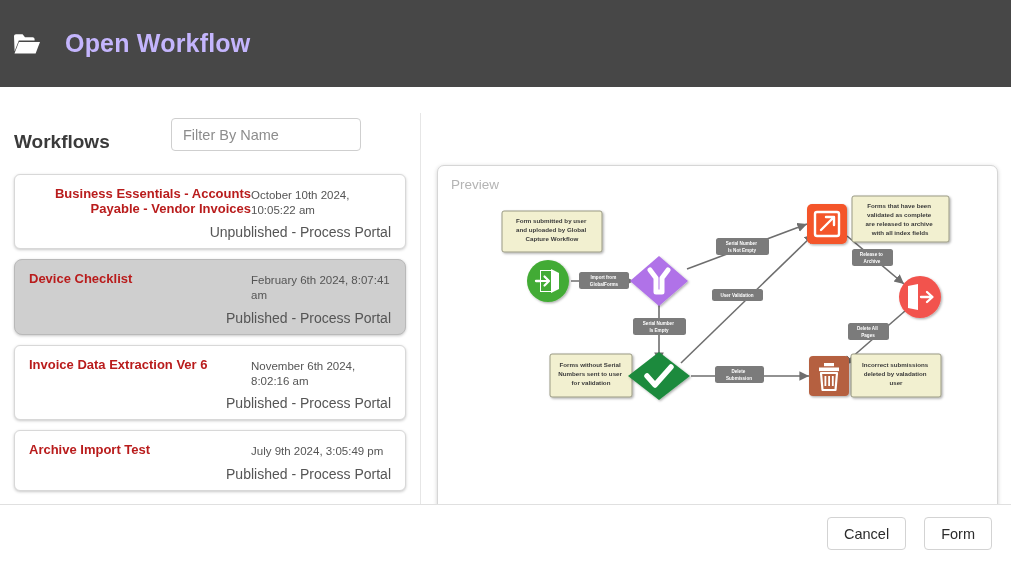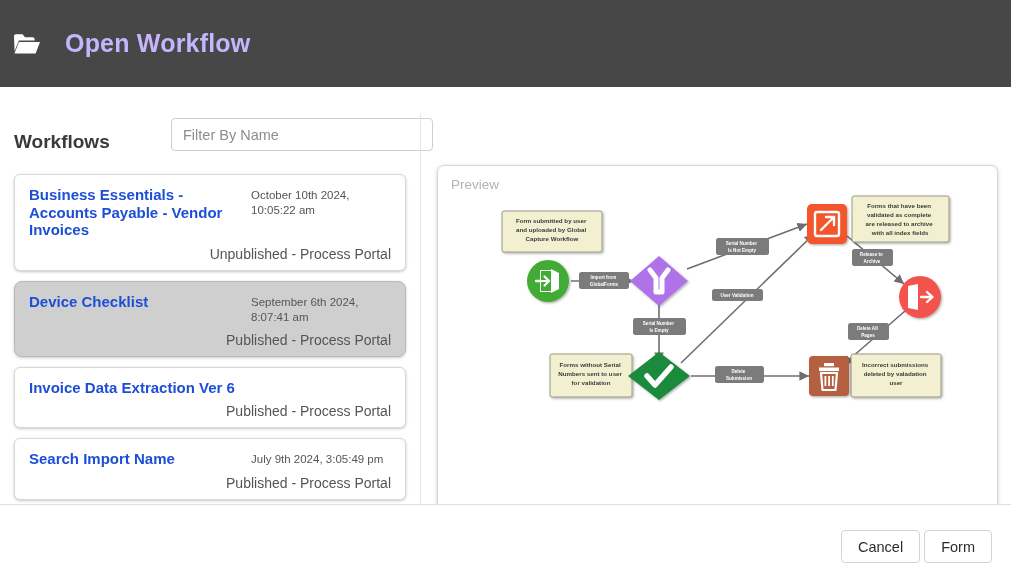--- a/index.html
+++ b/index.html
@@ -71,21 +71,21 @@
   .list-header .caption {
     font-size: 19px;
     color: #3a3a3a;
     font-weight: bold;
     white-space: nowrap;
   }
   .filter-input {
     position: absolute;
     left: 157px;
     top: -13px;
-    width: 262px;
+    width: 190px;
     height: 33px;
     box-sizing: border-box;
     border: 1px solid #cfcfcf;
     border-radius: 4px;
     background: #fff;
     font-size: 14.5px;
     color: #c2410c;
     padding: 8px 11px;
     font-family: "Liberation Sans", sans-serif;
     outline: none;
@@ -119,25 +119,26 @@
     background: #cfcfcf;
     border-color: #b9b9b9;
     border-radius: 8px;
   }
   .wf-row {
     display: flex;
     align-items: flex-start;
     justify-content: space-between;
   }
   .wf-name {
-    font-size: 15px;
-    color: #1d4ed8;
+    font-size: 13px;
+    color: #b91c1c;
     font-weight: bold;
     line-height: 1.18;
     max-width: 225px;
+    text-align: right;
   }
   .wf-date {
     font-size: 11.5px;
     color: #555;
     line-height: 1.28;
     text-align: left;
     width: 140px;
     flex: 0 0 auto;
     padding-top: 2px;
   }
@@ -194,23 +195,23 @@
   .footer {
     position: absolute;
     left: 0; top: 504px;
     width: 1011px; height: 63px;
     border-top: 1px solid #e0e0e0;
     background: #ffffff;
   }
   .footer-buttons {
     position: absolute;
     right: 19px;
-    top: 25px;
+    top: 12px;
     display: flex;
-    gap: 4px;
+    gap: 18px;
   }
   .btn {
     min-width: 62px;
     height: 33px;
     padding: 0 16px;
     border: 1px solid #d3d3d3;
     border-radius: 4px;
     background: #ffffff;
     color: #2c2c2c;
     font-size: 14.5px;
@@ -250,35 +251,36 @@
         <div class="wf-row">
           <div class="wf-name">Business Essentials - Accounts Payable - Vendor Invoices</div>
           <div class="wf-date">October 10th 2024, 10:05:22 am</div>
         </div>
         <div class="wf-status">Unpublished - Process Portal</div>
       </div>
 
       <div class="wf-item selected">
         <div class="wf-row">
           <div class="wf-name">Device Checklist</div>
-          <div class="wf-date">September 6th 2024, 8:07:41 am</div>
+          <div class="wf-date">February 6th 2024, 8:07:41 am</div>
         </div>
         <div class="wf-status">Published - Process Portal</div>
       </div>
 
       <div class="wf-item">
         <div class="wf-row">
           <div class="wf-name">Invoice Data Extraction Ver 6</div>
+          <div class="wf-date">November 6th 2024, 8:02:16 am</div>
         </div>
         <div class="wf-status">Published - Process Portal</div>
       </div>
 
       <div class="wf-item">
         <div class="wf-row">
-          <div class="wf-name">Search Import Name</div>
+          <div class="wf-name">Archive Import Test</div>
           <div class="wf-date">July 9th 2024, 3:05:49 pm</div>
         </div>
         <div class="wf-status">Published - Process Portal</div>
       </div>
 
     </div>
   </div>
 
   <div class="pane-divider"></div>
 

